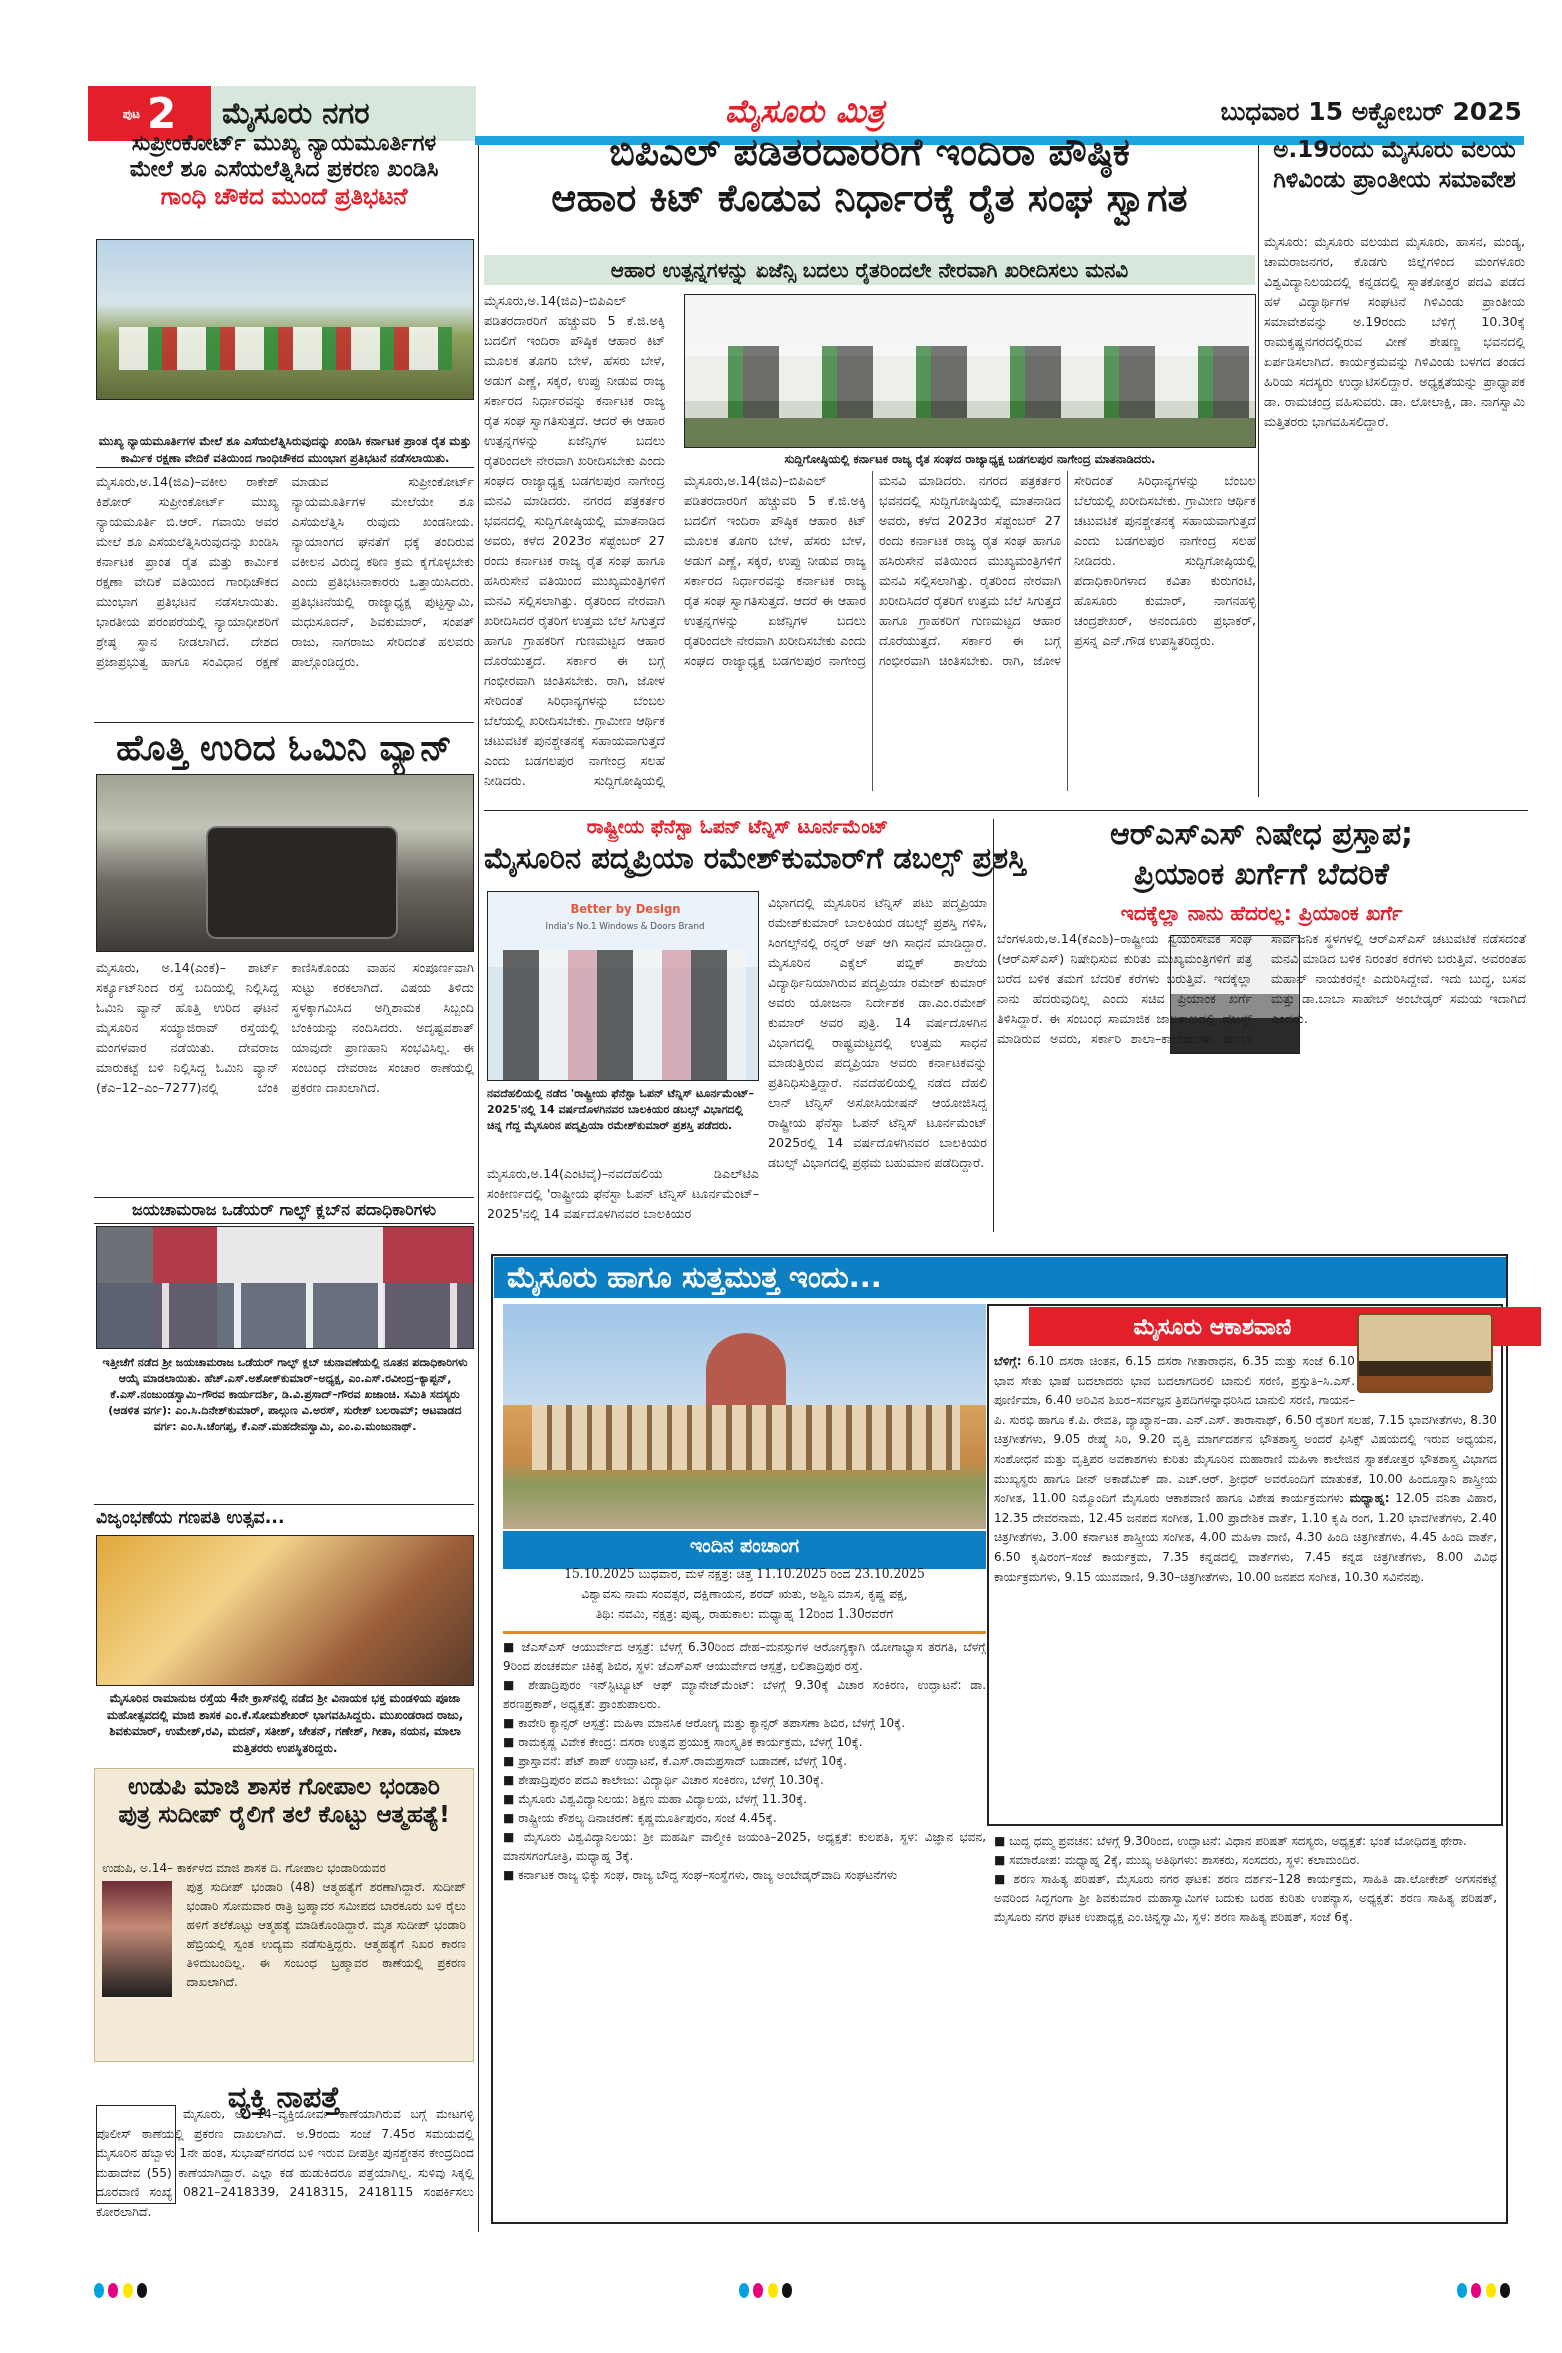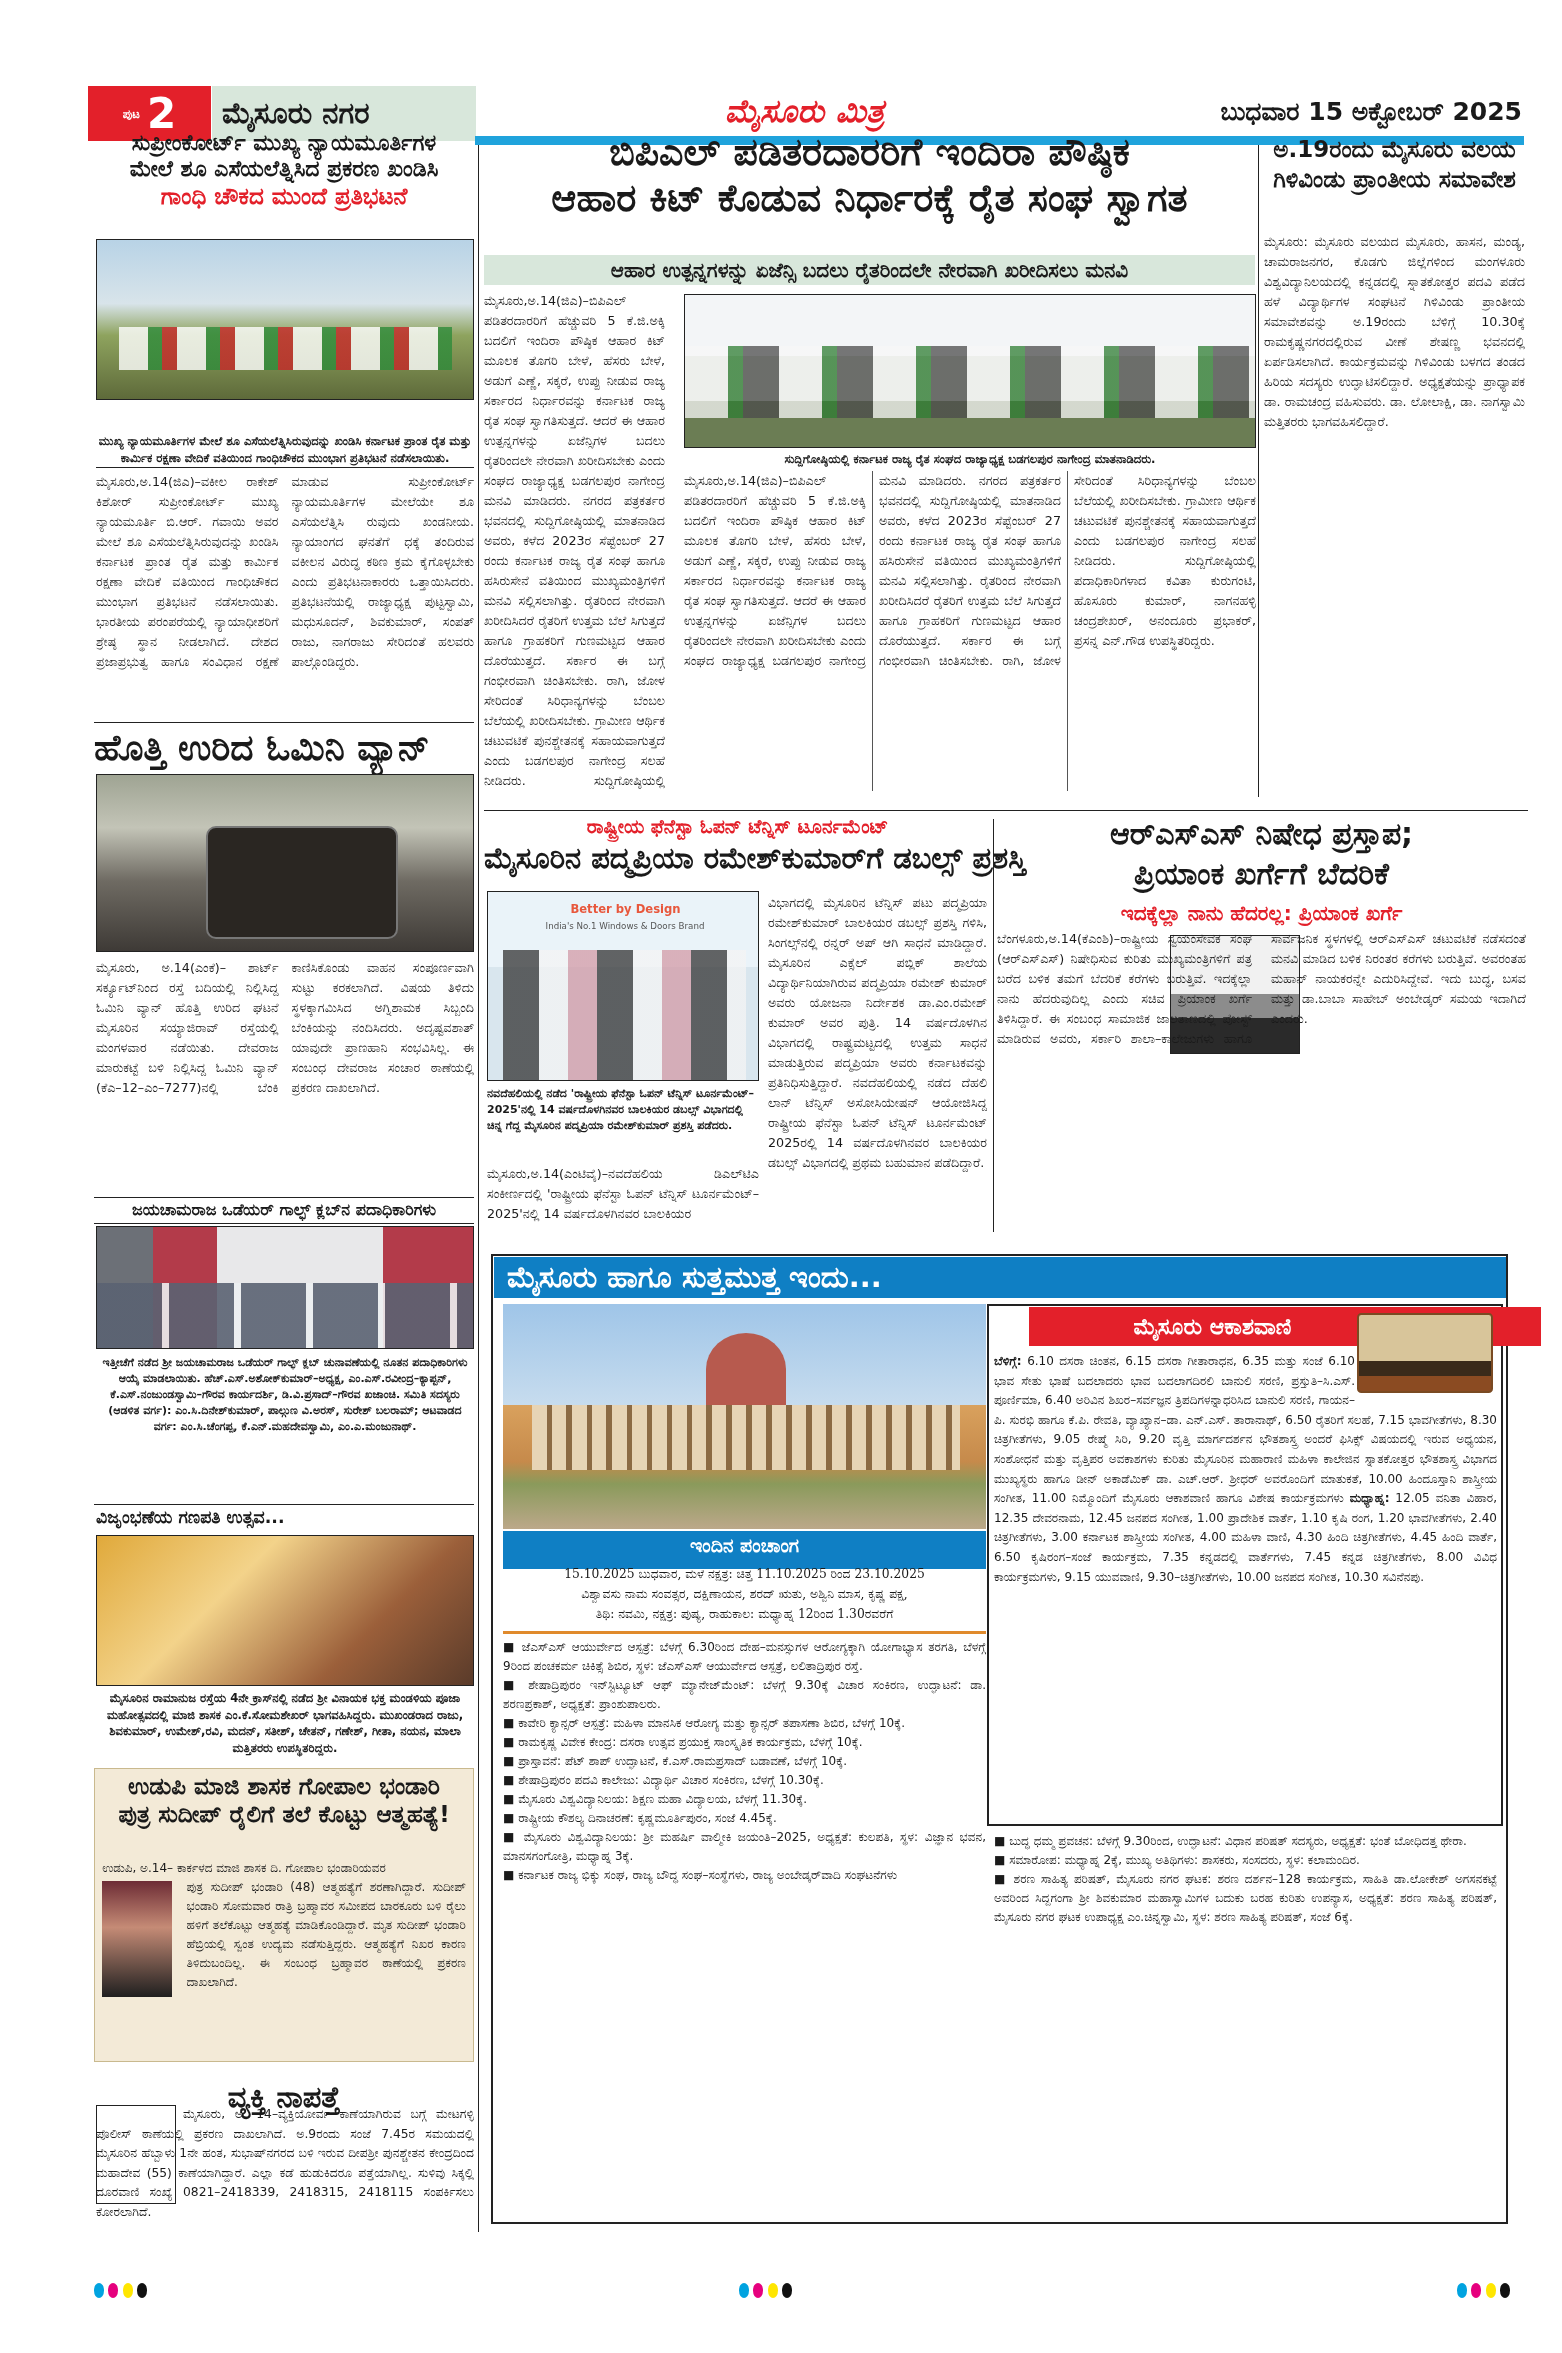--- a/index.html
+++ b/index.html
@@ -49,21 +49,21 @@
   <div class="headline red" style="font-size:23px;text-align:center;">ಗಾಂಧಿ ಚೌಕದ ಮುಂದೆ ಪ್ರತಿಭಟನೆ</div>
 </div>
 <div class="photo" style="left:96px;top:239px;width:378px;height:161px;background:linear-gradient(180deg,#b8d3e6 0%,#d8e4ea 40%,#8ea35e 60%,#5e6a3a 100%);">
   <div style="position:absolute;left:22px;top:87px;width:333px;height:43px;background:repeating-linear-gradient(90deg,#fff 0 29px,#2e8b3a 29px 43px,#c62828 43px 58px);opacity:.8;"></div>
 </div>
 <div class="abs caption" style="left:96px;top:406px;width:378px;margin-top:27px;">ಮುಖ್ಯ ನ್ಯಾಯಮೂರ್ತಿಗಳ ಮೇಲೆ ಶೂ ಎಸೆಯಲೆತ್ನಿಸಿರುವುದನ್ನು ಖಂಡಿಸಿ ಕರ್ನಾಟಕ ಪ್ರಾಂತ ರೈತ ಮತ್ತು ಕಾರ್ಮಿಕ ರಕ್ಷಣಾ ವೇದಿಕೆ ವತಿಯಿಂದ ಗಾಂಧಿಚೌಕದ ಮುಂಭಾಗ ಪ್ರತಿಭಟನೆ ನಡೆಸಲಾಯಿತು.</div>
 <div class="hrule" style="left:96px;top:467px;width:378px;height:0.7px;"></div>
 <div class="abs body-text cols2" style="left:96px;top:472px;width:378px;height:245px;overflow:hidden;">ಮೈಸೂರು,ಅ.14(ಜಿಎ)–ವಕೀಲ ರಾಕೇಶ್ ಕಿಶೋರ್ ಸುಪ್ರೀಂಕೋರ್ಟ್ ಮುಖ್ಯ ನ್ಯಾಯಮೂರ್ತಿ ಬಿ.ಆರ್. ಗವಾಯಿ ಅವರ ಮೇಲೆ ಶೂ ಎಸೆಯಲೆತ್ನಿಸಿರುವುದನ್ನು ಖಂಡಿಸಿ ಕರ್ನಾಟಕ ಪ್ರಾಂತ ರೈತ ಮತ್ತು ಕಾರ್ಮಿಕ ರಕ್ಷಣಾ ವೇದಿಕೆ ವತಿಯಿಂದ ಗಾಂಧಿಚೌಕದ ಮುಂಭಾಗ ಪ್ರತಿಭಟನೆ ನಡೆಸಲಾಯಿತು. ಭಾರತೀಯ ಪರಂಪರೆಯಲ್ಲಿ ನ್ಯಾಯಾಧೀಶರಿಗೆ ಶ್ರೇಷ್ಠ ಸ್ಥಾನ ನೀಡಲಾಗಿದೆ. ದೇಶದ ಪ್ರಜಾಪ್ರಭುತ್ವ ಹಾಗೂ ಸಂವಿಧಾನ ರಕ್ಷಣೆ ಮಾಡುವ ಸುಪ್ರೀಂಕೋರ್ಟ್ ನ್ಯಾಯಮೂರ್ತಿಗಳ ಮೇಲೆಯೇ ಶೂ ಎಸೆಯಲೆತ್ನಿಸಿ ರುವುದು ಖಂಡನೀಯ. ನ್ಯಾಯಾಂಗದ ಘನತೆಗೆ ಧಕ್ಕೆ ತಂದಿರುವ ವಕೀಲನ ವಿರುದ್ಧ ಕಠಿಣ ಕ್ರಮ ಕೈಗೊಳ್ಳಬೇಕು ಎಂದು ಪ್ರತಿಭಟನಾಕಾರರು ಒತ್ತಾಯಿಸಿದರು. ಪ್ರತಿಭಟನೆಯಲ್ಲಿ ರಾಜ್ಯಾಧ್ಯಕ್ಷ ಪುಟ್ಟಸ್ವಾಮಿ, ಮಧುಸೂದನ್, ಶಿವಕುಮಾರ್, ಸಂಪತ್ ರಾಜು, ನಾಗರಾಜು ಸೇರಿದಂತೆ ಹಲವರು ಪಾಲ್ಗೊಂಡಿದ್ದರು.</div>
 
 <div class="hrule" style="left:94px;top:722px;width:380px;"></div>
-<div class="abs headline" style="left:94px;top:726px;width:380px;font-size:36px;">ಹೊತ್ತಿ ಉರಿದ ಓಮಿನಿ ವ್ಯಾನ್</div>
+<div class="abs headline" style="left:94px;top:726px;width:380px;font-size:36px;text-align:center;">ಹೊತ್ತಿ ಉರಿದ ಓಮಿನಿ ವ್ಯಾನ್</div>
 <div class="photo" style="left:96px;top:774px;width:378px;height:178px;background:linear-gradient(180deg,#9fa493 0%,#c3c4b7 30%,#6f6b63 60%,#3e3a36 100%);">
   <div style="position:absolute;left:109px;top:51px;width:188px;height:109px;background:#2a2622;border-radius:10px;border:2.9px solid #777;"></div>
 </div>
 <div class="abs body-text cols2" style="left:96px;top:958px;width:378px;height:226px;overflow:hidden;">ಮೈಸೂರು, ಅ.14(ಎಂಕೆ)– ಶಾರ್ಟ್ ಸರ್ಕ್ಯೂಟ್‌ನಿಂದ ರಸ್ತೆ ಬದಿಯಲ್ಲಿ ನಿಲ್ಲಿಸಿದ್ದ ಓಮಿನಿ ವ್ಯಾನ್ ಹೊತ್ತಿ ಉರಿದ ಘಟನೆ ಮೈಸೂರಿನ ಸಯ್ಯಾಜಿರಾವ್ ರಸ್ತೆಯಲ್ಲಿ ಮಂಗಳವಾರ ನಡೆಯಿತು. ದೇವರಾಜ ಮಾರುಕಟ್ಟೆ ಬಳಿ ನಿಲ್ಲಿಸಿದ್ದ ಓಮಿನಿ ವ್ಯಾನ್ (ಕೆಎ–12–ಎಂ–7277)ನಲ್ಲಿ ಬೆಂಕಿ ಕಾಣಿಸಿಕೊಂಡು ವಾಹನ ಸಂಪೂರ್ಣವಾಗಿ ಸುಟ್ಟು ಕರಕಲಾಗಿದೆ. ವಿಷಯ ತಿಳಿದು ಸ್ಥಳಕ್ಕಾಗಮಿಸಿದ ಅಗ್ನಿಶಾಮಕ ಸಿಬ್ಬಂದಿ ಬೆಂಕಿಯನ್ನು ನಂದಿಸಿದರು. ಅದೃಷ್ಟವಶಾತ್ ಯಾವುದೇ ಪ್ರಾಣಹಾನಿ ಸಂಭವಿಸಿಲ್ಲ. ಈ ಸಂಬಂಧ ದೇವರಾಜ ಸಂಚಾರ ಠಾಣೆಯಲ್ಲಿ ಪ್ರಕರಣ ದಾಖಲಾಗಿದೆ.</div>
 
 <div class="hrule" style="left:94px;top:1197px;width:380px;"></div>
 <div class="abs" style="left:94px;top:1200px;width:380px;font-size:16px;font-weight:bold;text-align:center;">ಜಯಚಾಮರಾಜ ಒಡೆಯರ್ ಗಾಲ್ಫ್ ಕ್ಲಬ್‌ನ ಪದಾಧಿಕಾರಿಗಳು</div>
 <div class="hrule" style="left:94px;top:1223px;width:380px;height:0.7px;"></div>
 <div class="photo" style="left:96px;top:1226px;width:378px;height:123px;background:linear-gradient(90deg,#6c7077 0 15%,#b33b4a 15% 32%,#e8e8ea 32% 76%,#b33b4a 76% 100%);">
   <div style="position:absolute;left:0;right:0;bottom:0;height:65px;background:repeating-linear-gradient(90deg,#5a6272 0 65px,#eceff1 65px 72px);opacity:.9;"></div>

